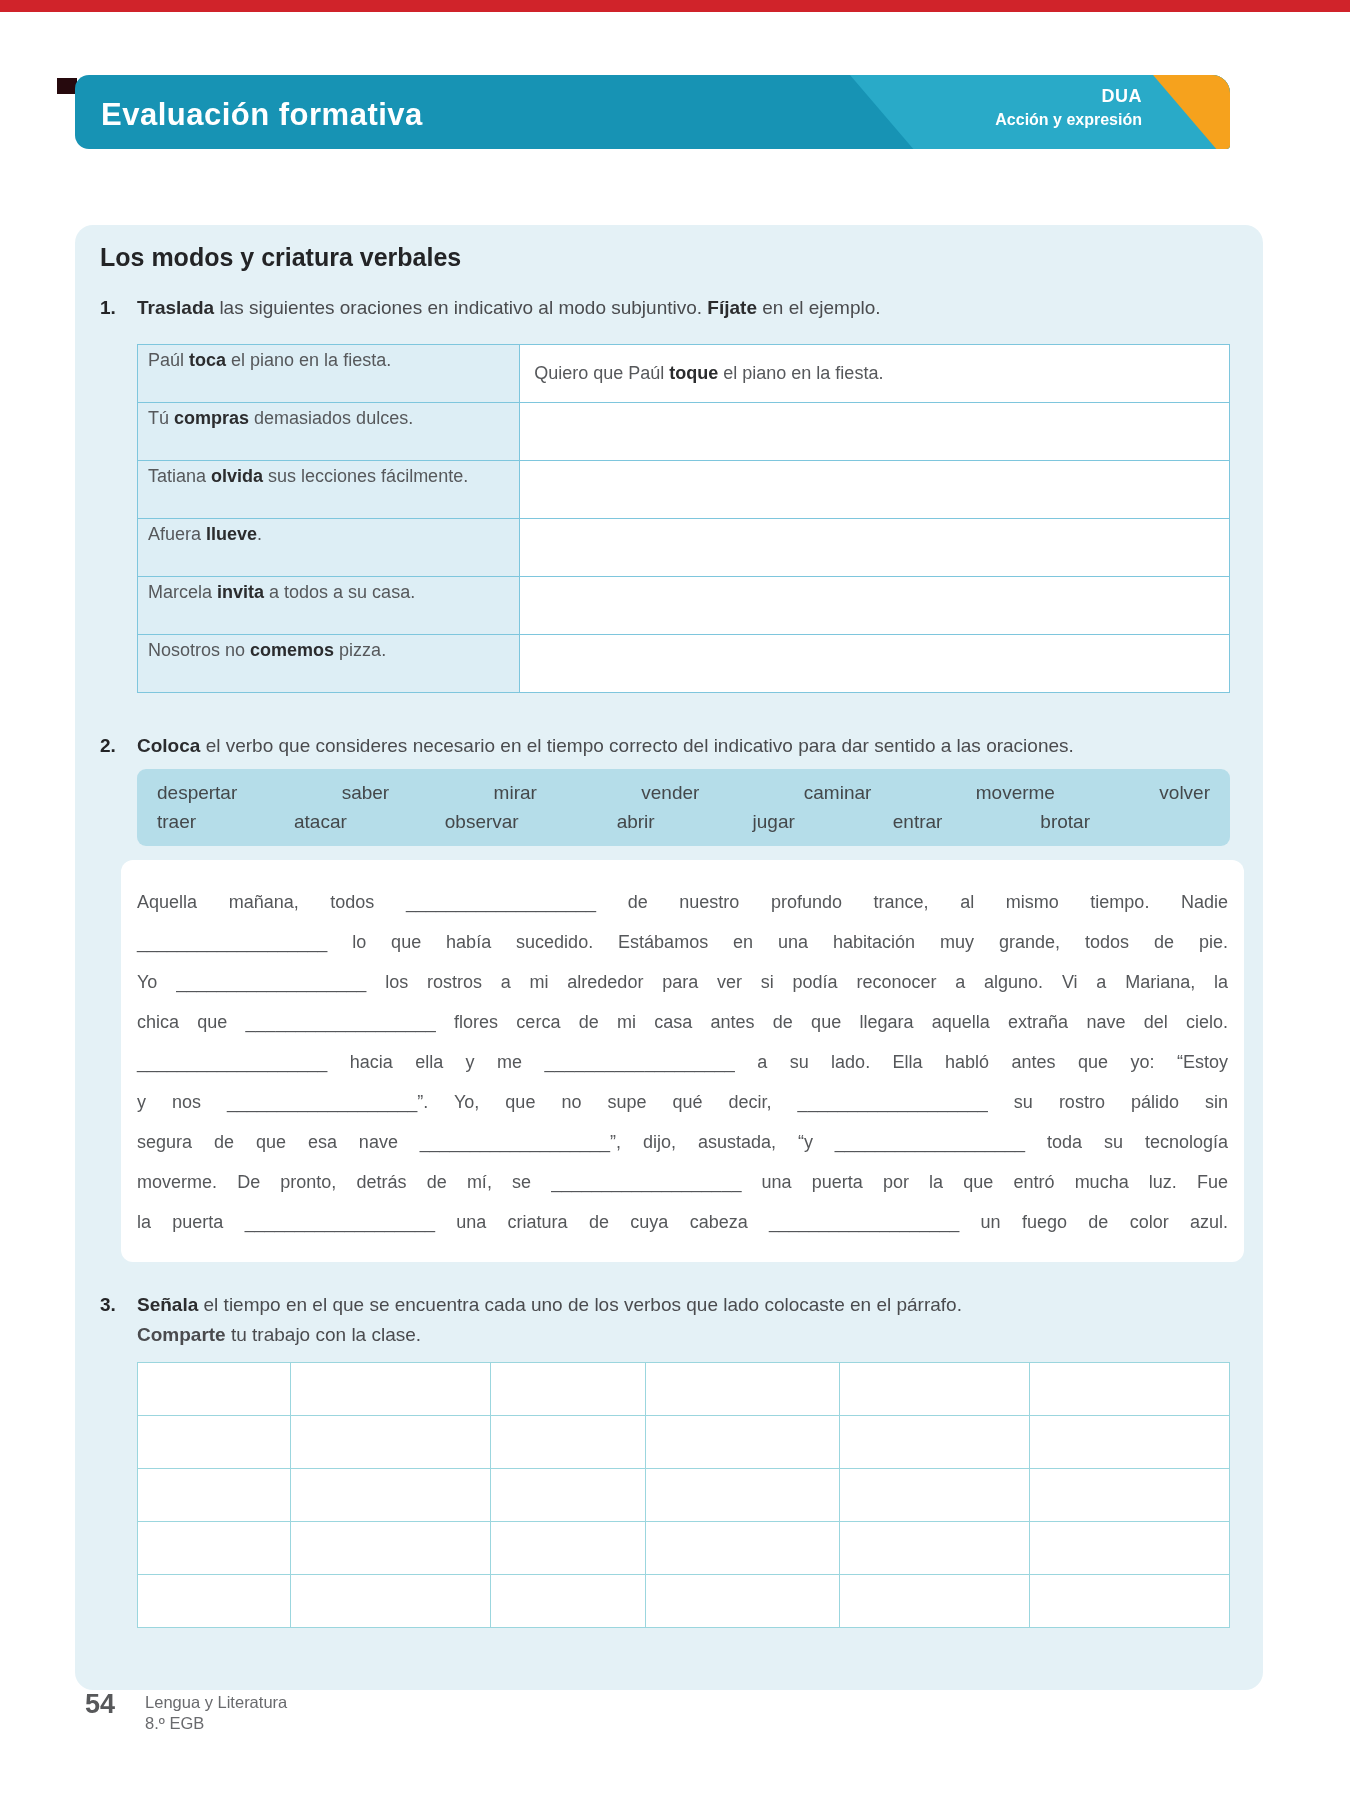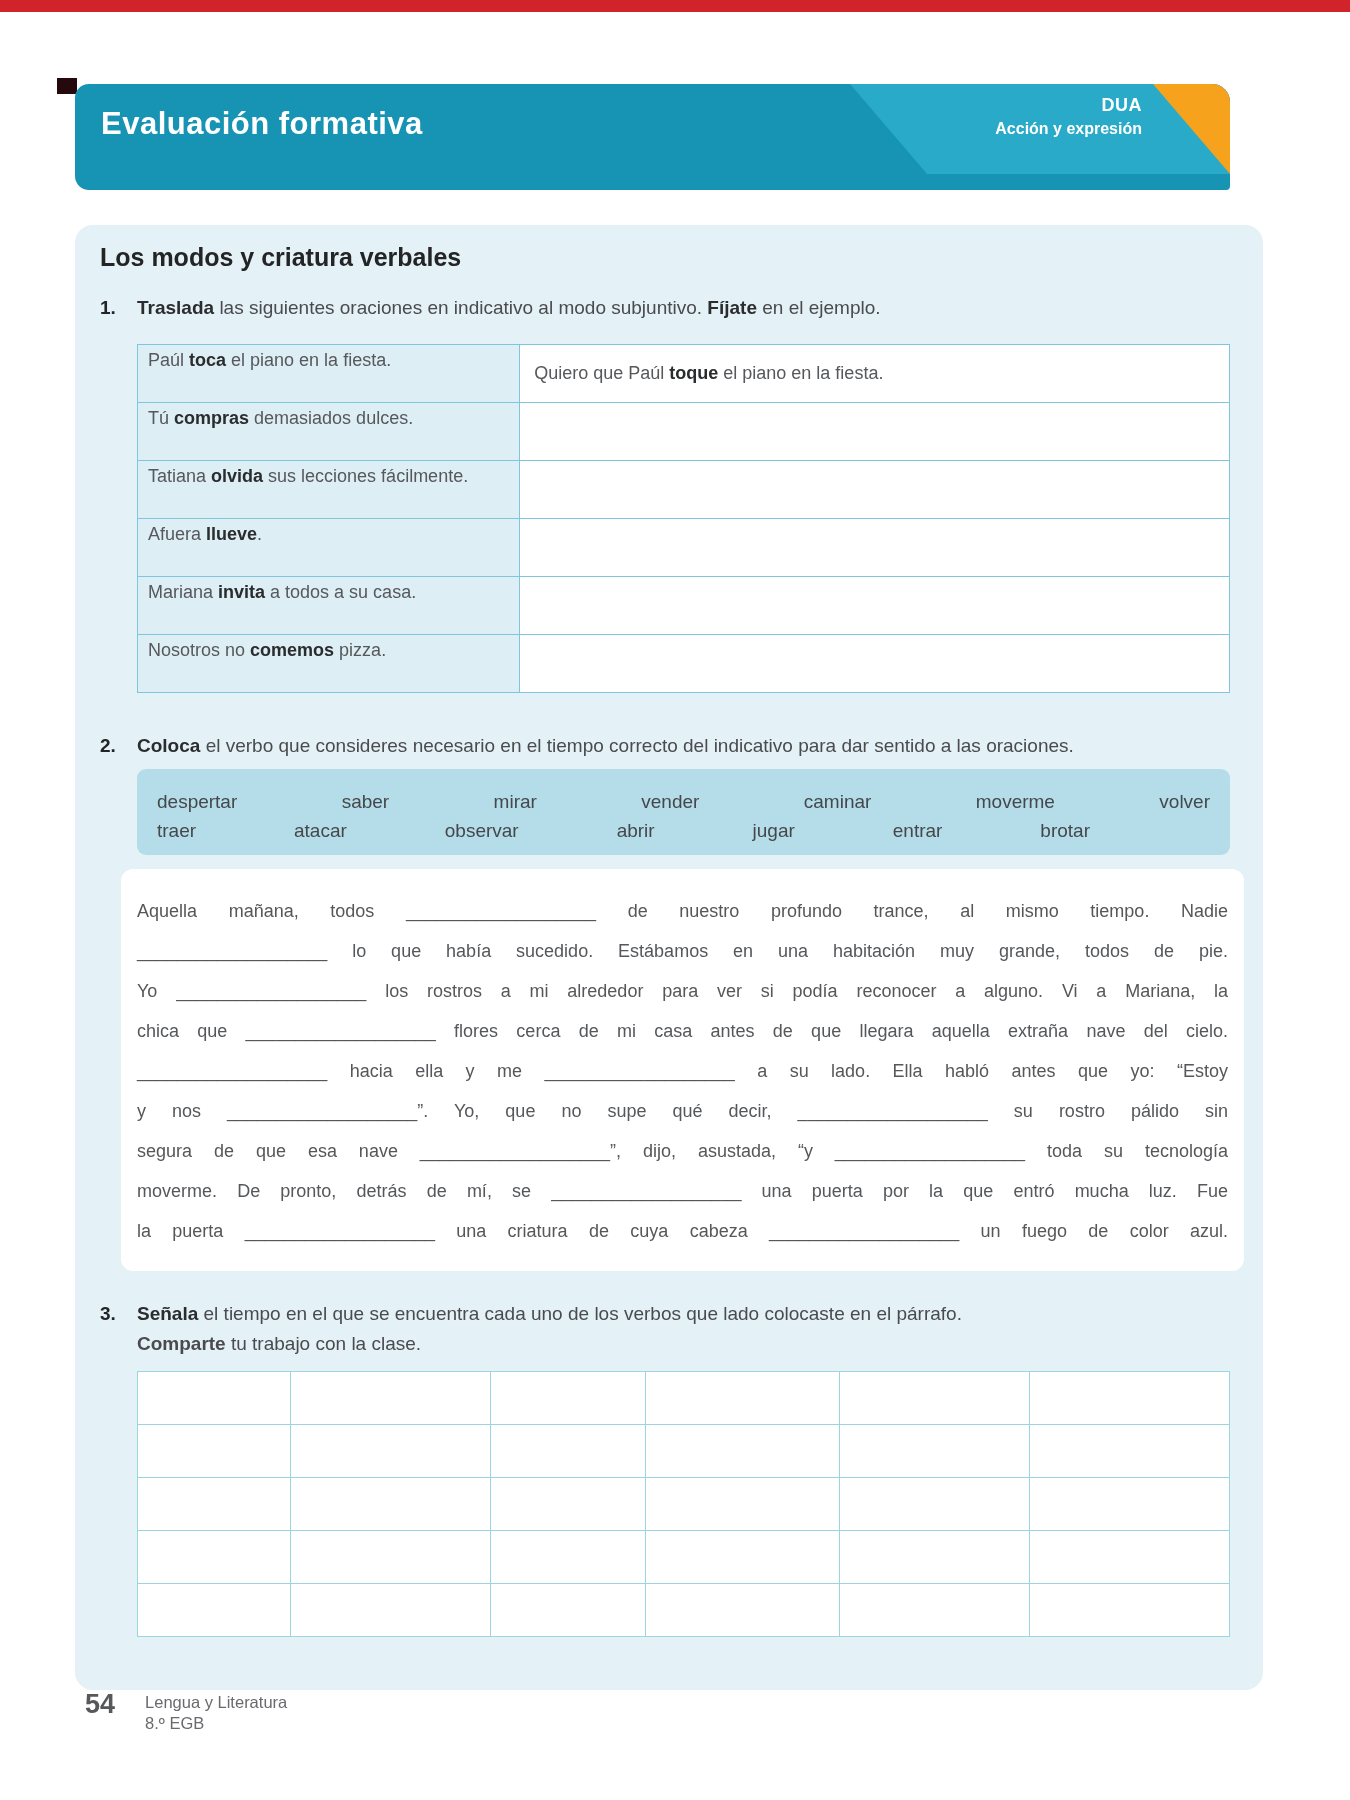--- a/index.html
+++ b/index.html
@@ -5,21 +5,21 @@
   html,body{margin:0;padding:0;background:#ffffff;}
   .page{
     position:relative;width:1350px;height:1800px;background:#ffffff;
     font-family:"Liberation Sans",sans-serif;overflow:hidden;
   }
   
   .top-accent{position:absolute;left:0;top:0;width:1350px;height:12px;background:var(--c-red,#d0232a);}
   .edge-mark{position:absolute;left:57px;top:78px;width:20px;height:16px;background:#26090d;}
   
   .banner{
-    position:absolute;left:75px;top:84px;width:1155px;height:106px;
+    position:absolute;left:75px;top:75px;width:1155px;height:74px;
     background:var(--c-teal,#1793b4);
     border-radius:14px 18px 4px 14px;overflow:hidden;
   }
   .banner-light{
     position:absolute;inset:0;background:var(--c-teal-light,#29aac8);
     clip-path:polygon(775px 0,1155px 0,1155px 90px,852px 90px);
   }
   .banner-orange{
     position:absolute;inset:0;background:var(--c-orange,#f6a21d);
     clip-path:polygon(1078px 0,1155px 0,1155px 90px);
@@ -44,21 +44,21 @@
   .ex-text b,.t1 b{color:#2b2c2e;font-weight:700;}
   .ex-line2{margin:8px 0 0 37px;font-size:19px;}
   
   .t1{border-collapse:collapse;margin:25px 0 0 37px;width:1093px;table-layout:fixed;}
   .t1 td{border:1px solid #7ec6dd;height:58px;box-sizing:border-box;font-size:18px;color:#56585b;}
   .t1 .t1-left{width:35%;background:var(--c-cell,#ddeef5);vertical-align:top;padding:5px 8px 0 10px;}
   .t1 .t1-right{width:65%;background:#ffffff;vertical-align:middle;padding-left:14px;}
   
   .wordbank{
     margin:12px 0 0 37px;width:1093px;box-sizing:border-box;
-    background:var(--c-wordbank,#b5dde9);border-radius:9px;padding:18px 20px 10px;
+    background:var(--c-wordbank,#b5dde9);border-radius:9px;padding:9px 20px 10px;
     font-size:19px;color:#44484b;
   }
   .wb-row{display:flex;justify-content:space-between;line-height:29px;}
   .wb-row2{padding-right:120px;align-items:flex-end;}
   
   .parabox{
     margin:14px 0 0 21px;width:1123px;box-sizing:border-box;background:#ffffff;
     border-radius:12px;padding:22px 16px 20px;
   }
   .para-line{
@@ -112,21 +112,21 @@
           </tr>
           <tr>
             <td class="t1-left"><span>Tatiana </span><b>olvida</b><span> sus lecciones fácilmente.</span></td>
             <td class="t1-right"></td>
           </tr>
           <tr>
             <td class="t1-left"><span>Afuera </span><b>llueve</b><span>.</span></td>
             <td class="t1-right"></td>
           </tr>
           <tr>
-            <td class="t1-left"><span>Mariana </span><b>invita</b><span> a todos a su casa.</span></td>
+            <td class="t1-left"><span>Marcela </span><b>invita</b><span> a todos a su casa.</span></td>
             <td class="t1-right"></td>
           </tr>
           <tr>
             <td class="t1-left"><span>Nosotros no </span><b>comemos</b><span> pizza.</span></td>
             <td class="t1-right"></td>
           </tr>
         </tbody>
     </table>
 
     <div class="exercise" style="margin-top:42px;">

